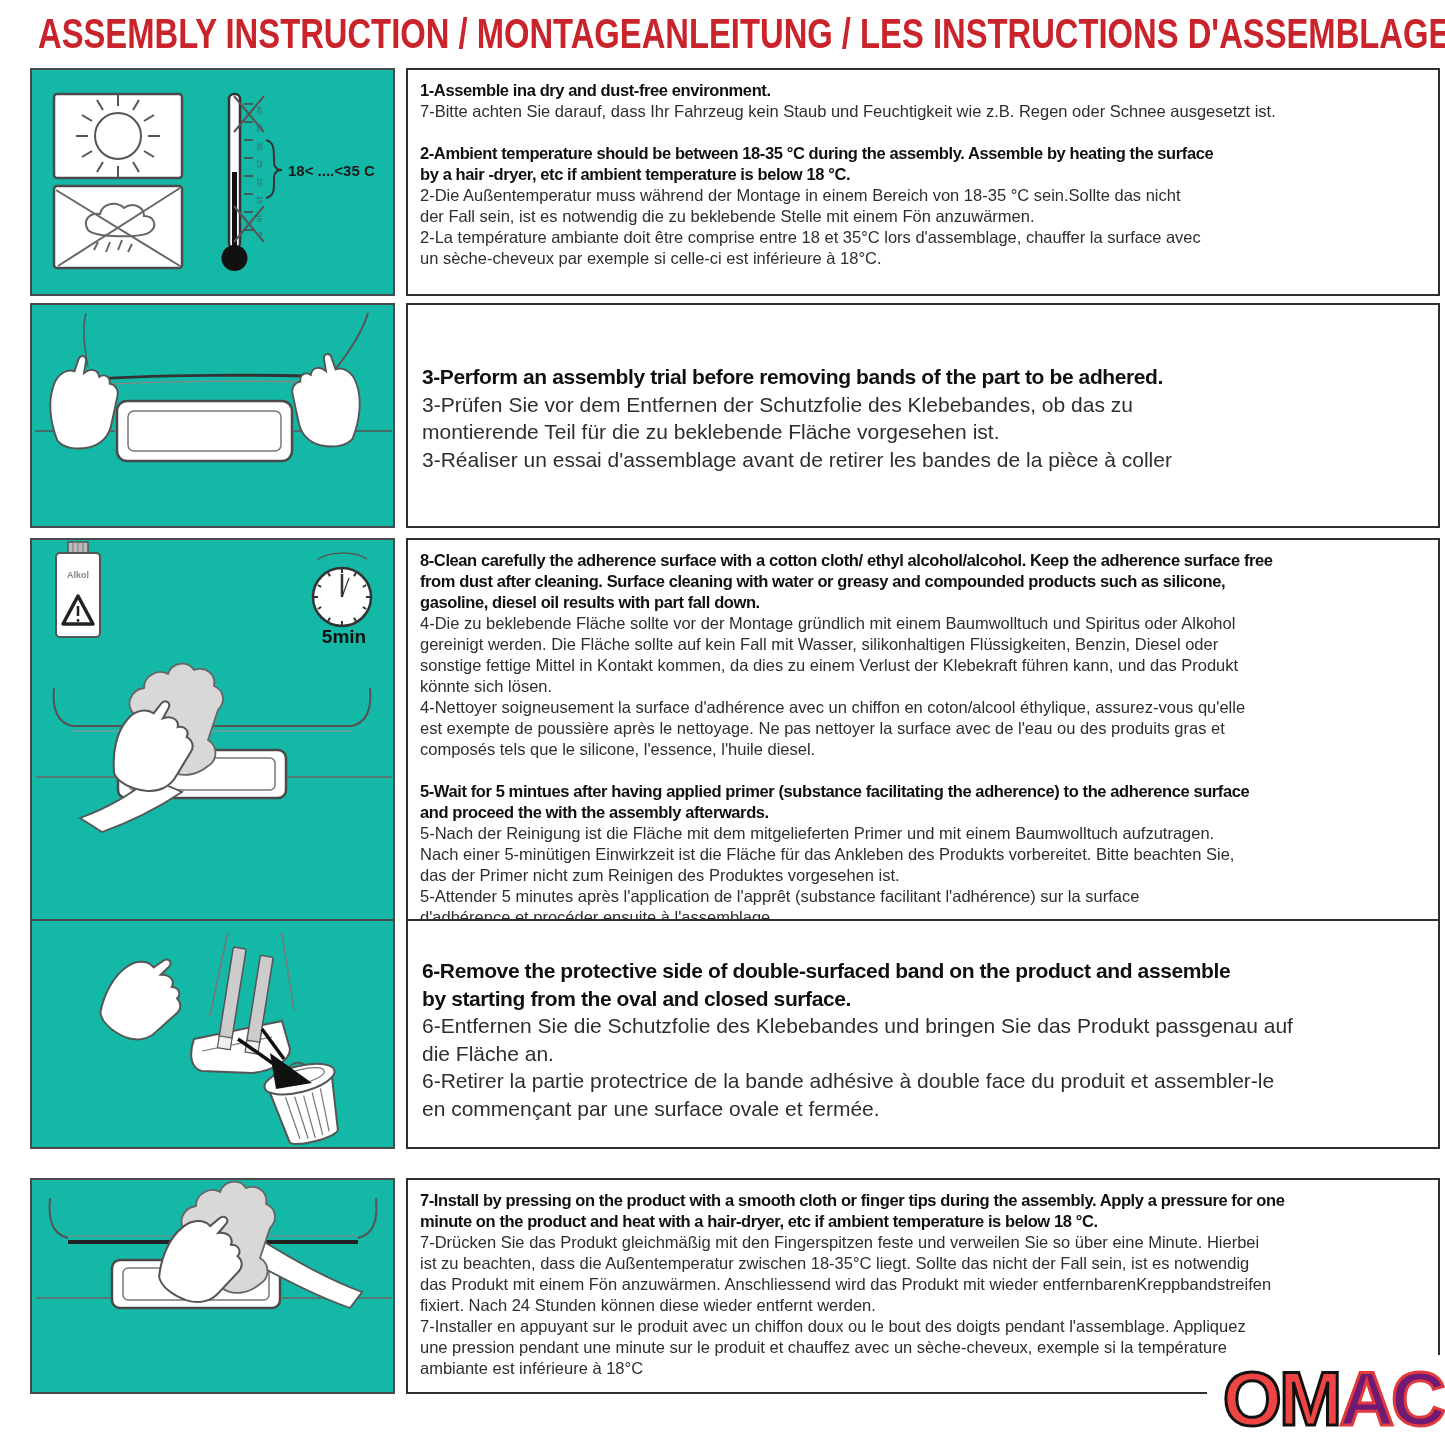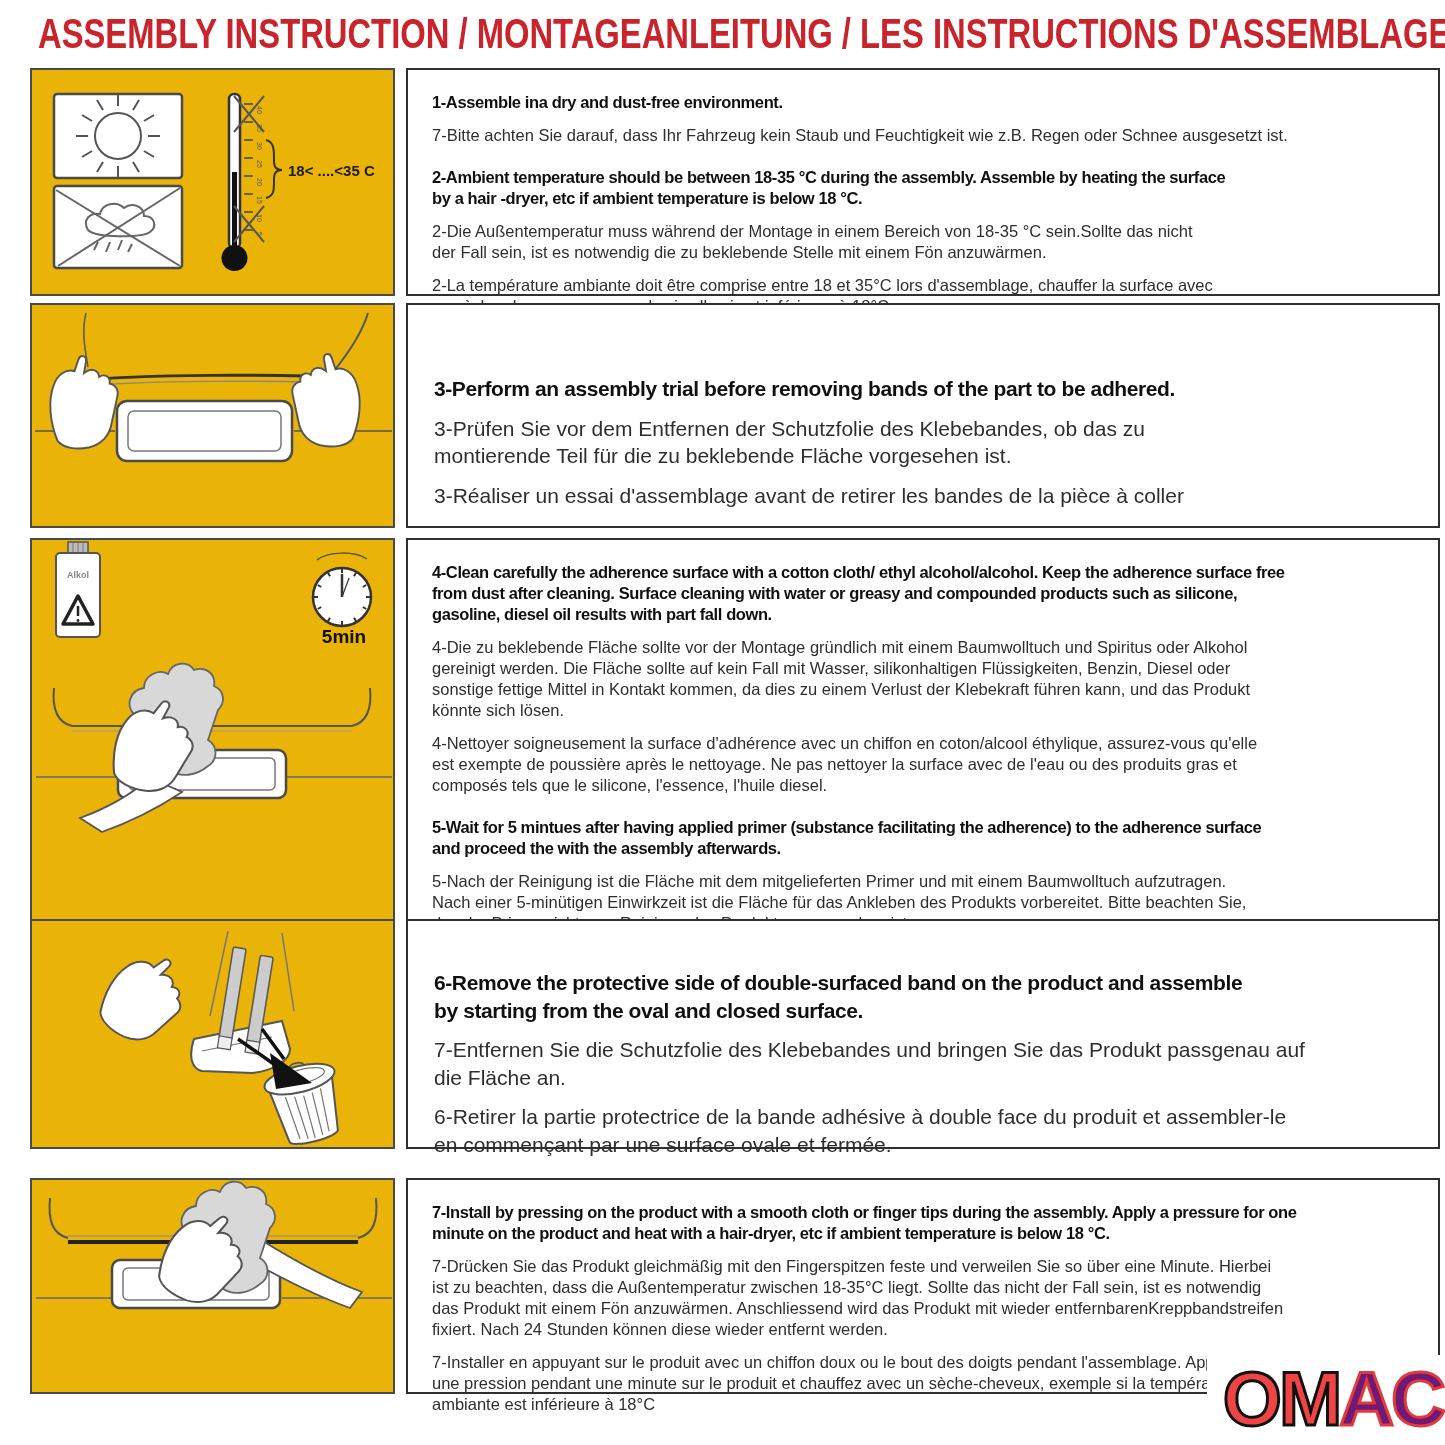--- a/index.html
+++ b/index.html
@@ -1,22 +1,22 @@
 <!DOCTYPE html>
 <html><head>
 <meta charset="utf-8">
 <style>
   html,body{margin:0;padding:0;background:#ffffff;}
   body{width:1445px;height:1445px;position:relative;font-family:"Liberation Sans",sans-serif;overflow:hidden;}
   .page-title{position:absolute;left:38px;top:10px;font-size:42px;font-weight:bold;color:#c9232b;
     white-space:nowrap;transform:scaleX(0.78);transform-origin:left center;letter-spacing:0px;}
-  .ibox{position:absolute;left:30px;width:365px;border:2px solid #4a4a4a;background:#eab308;box-sizing:border-box;}
+  .ibox{position:absolute;left:30px;width:365px;border:2px solid #4a4a4a;background:#14b8a6;box-sizing:border-box;}
   .tbox{position:absolute;left:406px;width:1034px;border:2px solid #2f2f2f;background:#fff;box-sizing:border-box;
     color:#2e2e2e;}
-  .tbox p{margin:12px;white-space:pre-line;}
+  .tbox p{margin:0;white-space:pre-line;}
   .tbox p.b{font-weight:bold;color:#101010;letter-spacing:-0.4px;}
   .tbox p.gap{margin-top:21px;}
   .txt-s{font-size:16.5px;line-height:21px;padding:8px 10px 4px 12px;}
   .txt-l{font-size:21px;line-height:27.5px;padding:0 10px 0 14px;}
   .r1{top:68px;height:228px;} .r2{top:303px;height:225px;} .r3{top:538px;height:384px;}
   .r4{top:919px;height:230px;} .r5{top:1178px;height:216px;}
   .tbox.r1{padding-top:10px;} .tbox.r2{padding-top:58px;} .tbox.r3{padding-top:10px;}
   .tbox.r4{padding-top:36px;} .tbox.r5{padding-top:10px;}
   svg{display:block;}
   .logo{position:absolute;top:1355px;right:2px;height:88px;background:#fff;display:flex;align-items:center;
@@ -167,21 +167,21 @@
       <path d="M4,237 L84,237 M254,237 L360,237" stroke="#666" stroke-width="1.5"></path>
       <rect x="86" y="210" width="168" height="48" rx="8" fill="#fff" stroke="#4a4a4a" stroke-width="2.5"></rect>
       <rect x="97" y="218" width="146" height="32" rx="5" fill="none" stroke="#777" stroke-width="1.5"></rect>
     </g>
     <path d="M118,238 C95,258 70,270 48,278 L70,292 C98,282 126,268 150,252 Z" fill="#fff" stroke="#555" stroke-width="1.8"></path>
     <path d="M104,176 C92,166 98,150 112,148 C112,136 126,128 136,134 C140,122 156,120 162,130 C174,126 184,134 182,146 C192,150 194,162 186,170 L176,200 C186,206 186,220 176,226 C164,236 148,238 138,230 L116,240 C102,244 92,232 98,220 Z" fill="#d8d8d8" stroke="#666" stroke-width="1.8"></path>
     <path transform="translate(96,150) rotate(18) scale(1.05,0.95)" d="M12,88 C4,68 2,46 8,30 C12,18 22,12 30,15 L34,3 C36,-3 43,-2 42,5 L40,17 C47,11 55,13 56,21 C62,17 68,21 67,28 C73,29 77,35 75,42 L69,70 C67,83 58,92 46,95 C32,98 18,96 12,88 Z" fill="#fff" stroke="#555" stroke-width="2"></path>
   </svg>
 </div>
 <div class="tbox txt-s r3">
-  <p class="b">4-Clean carefully the adherence surface with a cotton cloth/ ethyl alcohol/alcohol. Keep the adherence surface free
+  <p class="b">8-Clean carefully the adherence surface with a cotton cloth/ ethyl alcohol/alcohol. Keep the adherence surface free
 from dust after cleaning. Surface cleaning with water or greasy and compounded products such as silicone,
 gasoline, diesel oil results with part fall down.</p>
   <p>4-Die zu beklebende Fläche sollte vor der Montage gründlich mit einem Baumwolltuch und Spiritus oder Alkohol
 gereinigt werden. Die Fläche sollte auf kein Fall mit Wasser, silikonhaltigen Flüssigkeiten, Benzin, Diesel oder
 sonstige fettige Mittel in Kontakt kommen, da dies zu einem Verlust der Klebekraft führen kann, und das Produkt
 könnte sich lösen.</p>
   <p>4-Nettoyer soigneusement la surface d'adhérence avec un chiffon en coton/alcool éthylique, assurez-vous qu'elle
 est exempte de poussière après le nettoyage. Ne pas nettoyer la surface avec de l'eau ou des produits gras et
 composés tels que le silicone, l'essence, l'huile diesel.</p>
   <p class="b gap">5-Wait for 5 mintues after having applied primer (substance facilitating the adherence) to the adherence surface
@@ -222,21 +222,21 @@
     <g>
       <line x1="206" y1="118" x2="246" y2="146" stroke="#111" stroke-width="3.5"></line>
       <line x1="230" y1="108" x2="252" y2="138" stroke="#111" stroke-width="3.5"></line>
       <polygon points="238,132 280,162 244,168" fill="#111"></polygon>
     </g>
   </svg>
 </div>
 <div class="tbox txt-l r4">
   <p class="b">6-Remove the protective side of double-surfaced band on the product and assemble
 by starting from the oval and closed surface.</p>
-  <p>7-Entfernen Sie die Schutzfolie des Klebebandes und bringen Sie das Produkt passgenau auf
+  <p>6-Entfernen Sie die Schutzfolie des Klebebandes und bringen Sie das Produkt passgenau auf
 die Fläche an.</p>
   <p>6-Retirer la partie protectrice de la bande adhésive à double face du produit et assembler-le
 en commençant par une surface ovale et fermée.</p>
 </div>
 
 <div class="ibox r5">
   <svg width="361" height="212" viewBox="0 0 361 212">
     <path d="M18,18 C16,40 20,54 36,58" stroke="#555" stroke-width="2" fill="none"></path>
     <line x1="36" y1="56" x2="326" y2="56" stroke="#888" stroke-width="1.2"></line>
     <line x1="36" y1="62" x2="326" y2="62" stroke="#222" stroke-width="4"></line>

